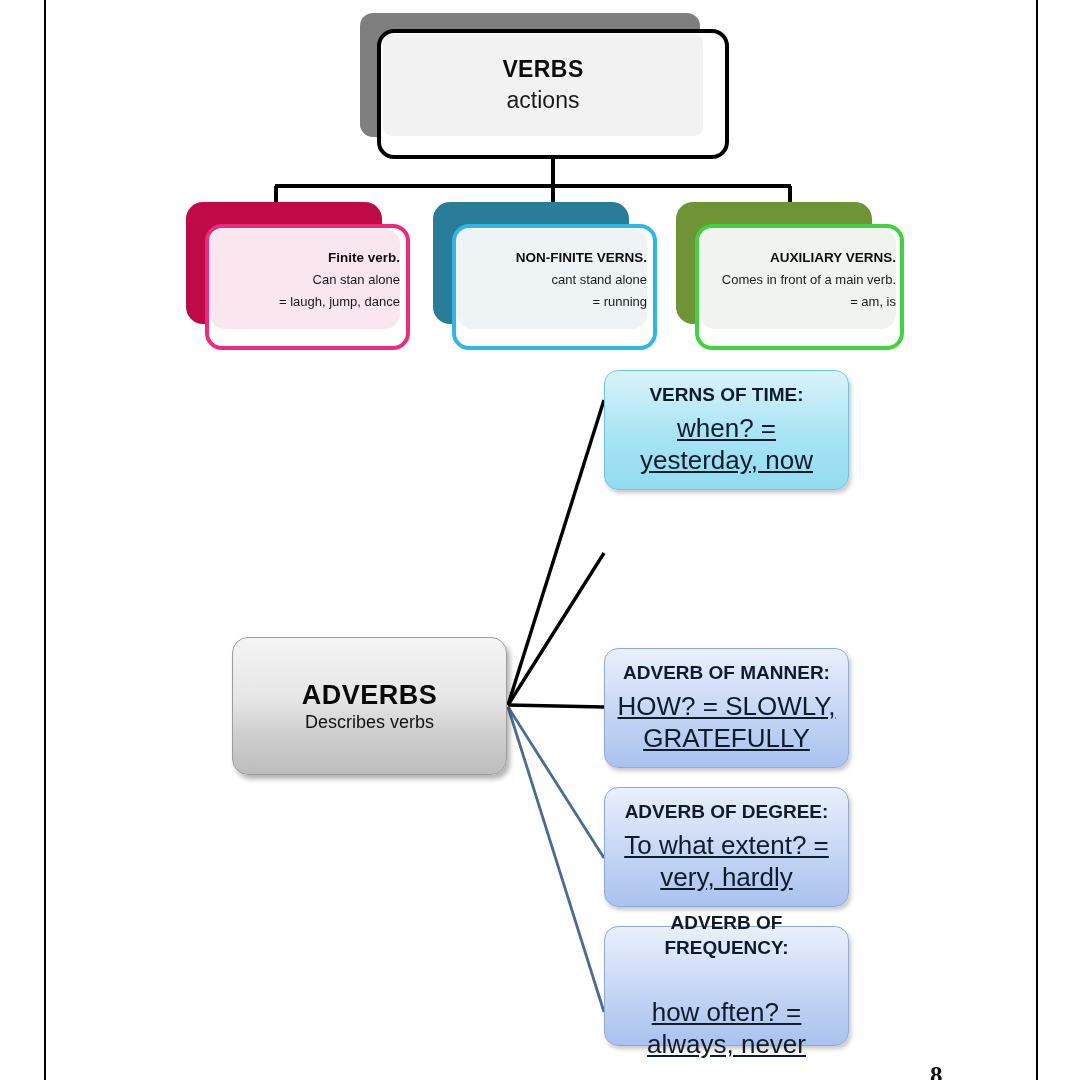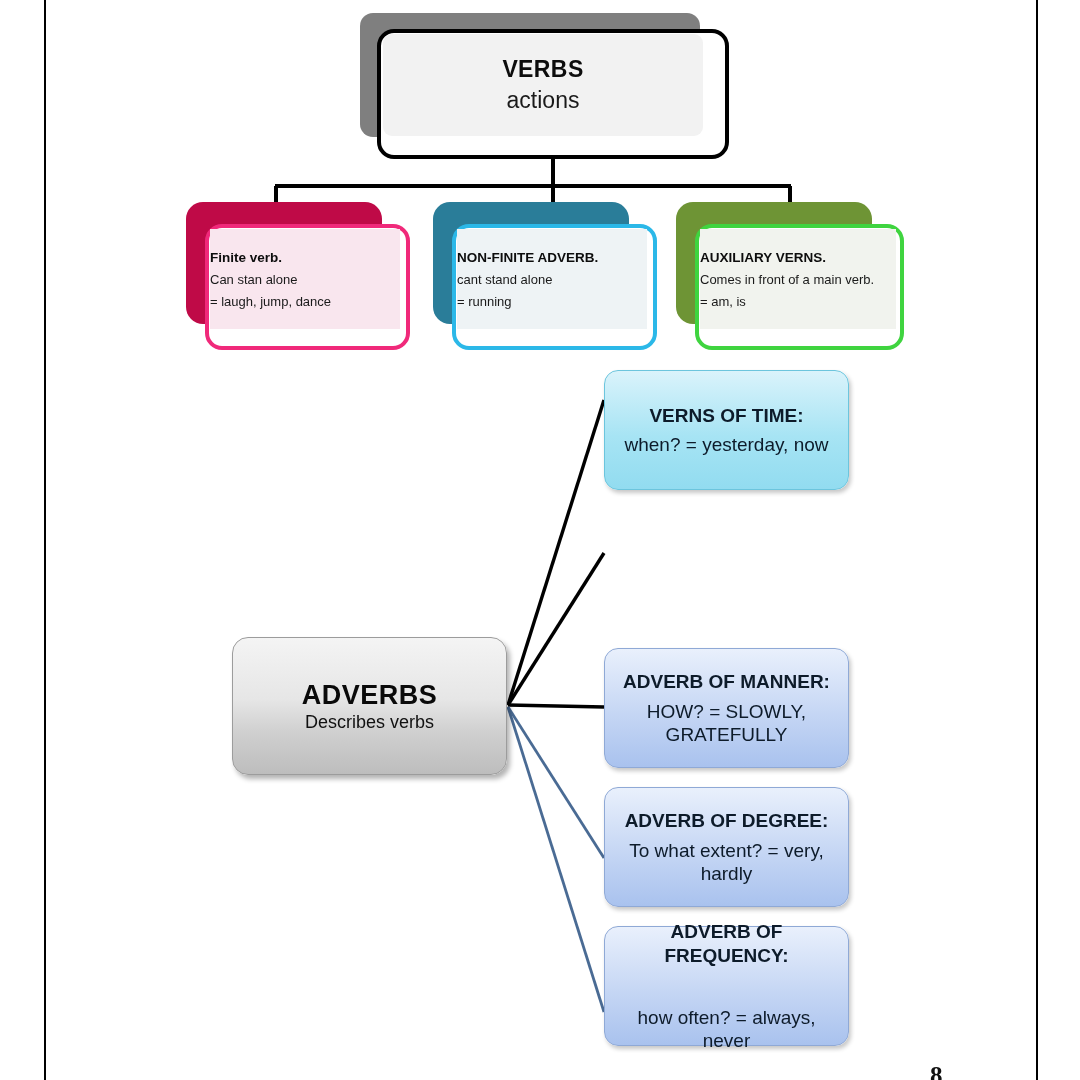--- a/index.html
+++ b/index.html
@@ -98,24 +98,24 @@
     background: #ffffff;
     border-width: 4px;
     border-style: solid;
     border-radius: 17px;
     box-sizing: border-box;
   }
   .vt-inner {
     position: absolute;
     display: flex;
     flex-direction: column;
-    align-items: flex-start;
+    align-items: flex-end;
     justify-content: center;
     gap: 7px;
-    border-radius: 0;
+    border-radius: 15px;
     text-align: center;
   }
   .vt-title {
     font-size: 13.5px;
     font-weight: 700;
     color: #0d0d0d;
   }
   .vt-line {
     font-size: 13px;
     font-weight: 400;
@@ -167,24 +167,25 @@
     text-align: center;
   }
   .ad-title {
     font-size: 19px;
     font-weight: 700;
     color: #0d1b2a;
     line-height: 1.3;
     margin-bottom: 5px;
   }
   .ad-body {
-    font-size: 19px;
+    font-size: 26px;
     font-weight: 400;
     color: #0d1b2a;
     line-height: 1.22;
+    text-decoration: underline;
   }
   .ad-time {
     background: linear-gradient(to bottom, #daf3fb 0%, #a7e4f4 55%, #92dcf0 100%);
     border-color: #6cc5dd;
   }
   .ad-place {
     background: linear-gradient(to bottom, #fde3cc 0%, #fbc693 60%, #f8b878 100%);
     border-color: #e3a269;
   }
   .ad-blue {
@@ -226,21 +227,21 @@
   <div class="vt-box" style="left: 205px; top: 224px; width: 205px; height: 126px; border-color: rgb(240, 41, 122);"></div>
   <div class="vt-inner" style="left: 210px; top: 229px; width: 190px; height: 100px; background: rgb(249, 230, 238);">
     <div class="vt-title">Finite verb.</div>
     <div class="vt-line">Can stan alone</div>
     <div class="vt-line">= laugh, jump, dance</div>
   </div>
 
   <div class="vt-shadow" style="left: 433px; top: 202px; width: 196px; height: 122px; background: rgb(42, 125, 153);"></div>
   <div class="vt-box" style="left: 452px; top: 224px; width: 205px; height: 126px; border-color: rgb(43, 184, 232);"></div>
   <div class="vt-inner" style="left: 457px; top: 229px; width: 190px; height: 100px; background: rgb(238, 243, 245);">
-    <div class="vt-title">NON-FINITE ADVERB.</div>
+    <div class="vt-title">NON-FINITE VERNS.</div>
     <div class="vt-line">cant stand alone</div>
     <div class="vt-line">= running</div>
   </div>
 
   <div class="vt-shadow" style="left: 676px; top: 202px; width: 196px; height: 122px; background: rgb(110, 148, 53);"></div>
   <div class="vt-box" style="left: 695px; top: 224px; width: 209px; height: 126px; border-color: rgb(63, 212, 63);"></div>
   <div class="vt-inner" style="left: 700px; top: 229px; width: 196px; height: 100px; background: rgb(241, 243, 238);">
     <div class="vt-title">AUXILIARY VERNS.</div>
     <div class="vt-line">Comes in front of a main verb.</div>
     <div class="vt-line">= am, is</div>

